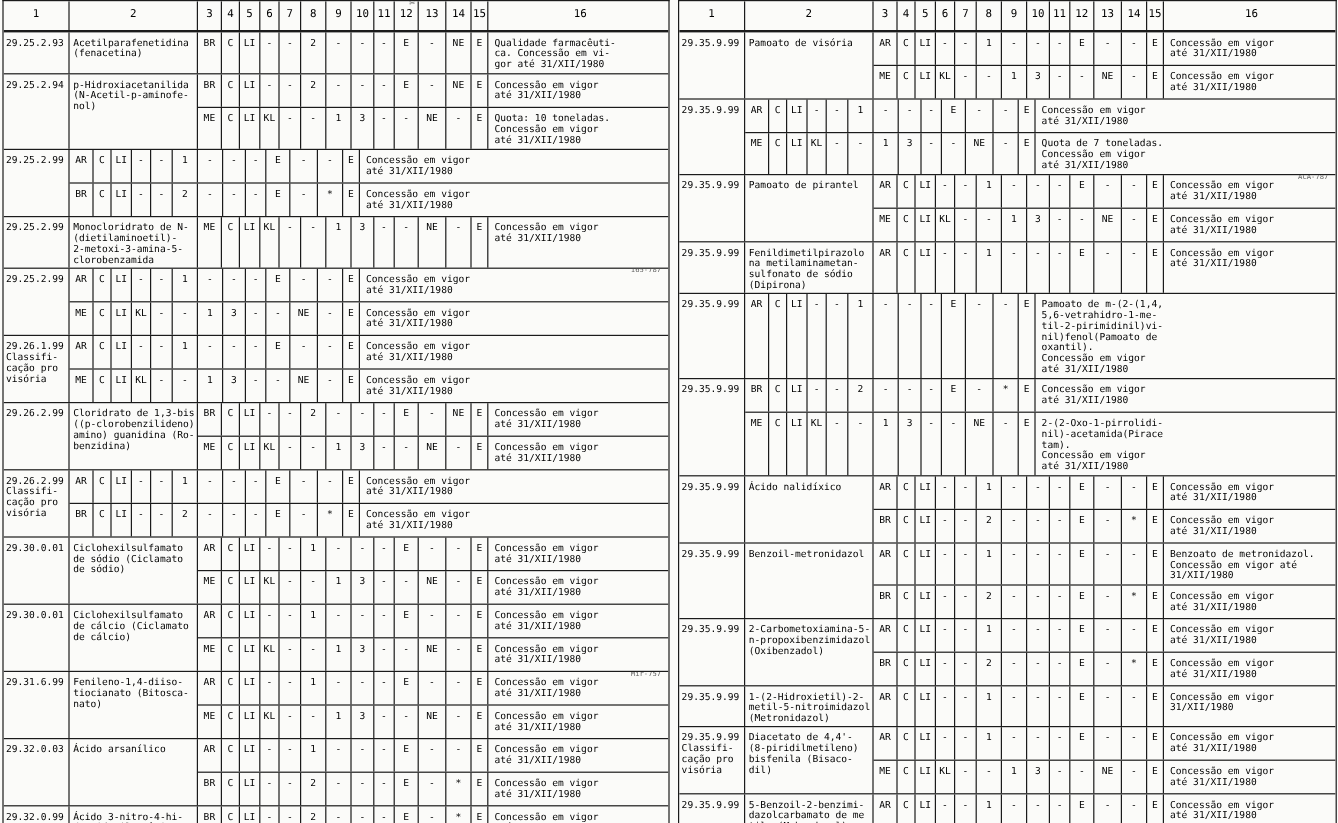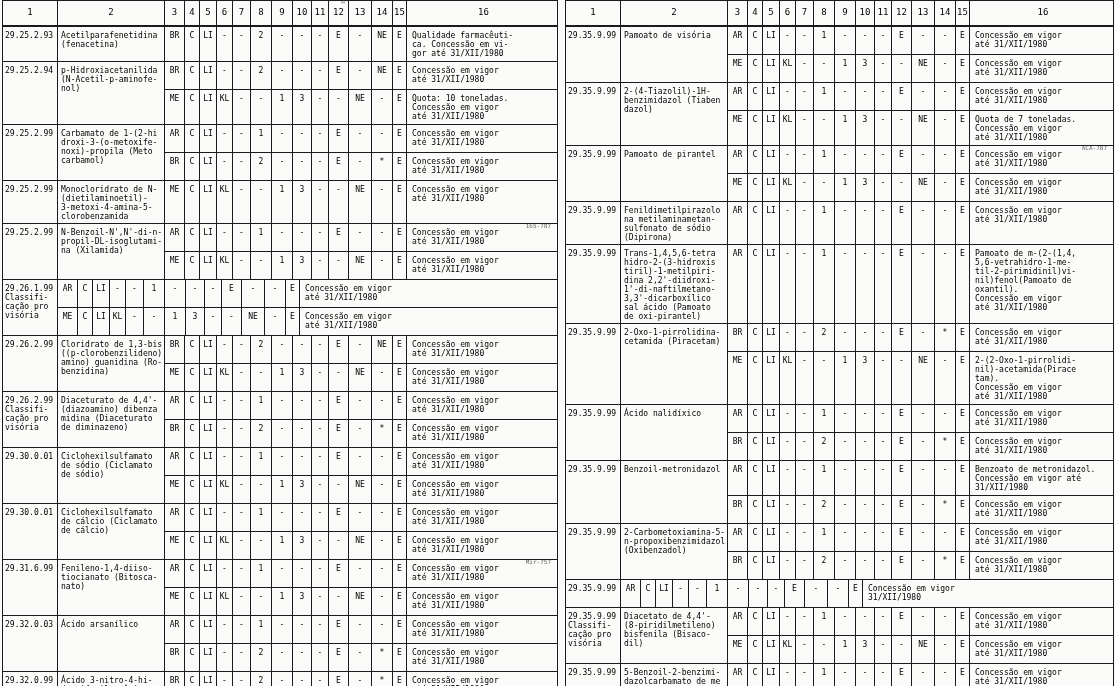--- a/index.html
+++ b/index.html
@@ -180,24 +180,20 @@
             <div class="ncell">-</div>
             <div class="ncell">E</div>
             <div class="c16"><span>Quota: 10 toneladas.
 Concessão em vigor
 até 31/XII/1980</span></div>
           </div>
         </div>
       </div>
       <div class="group">
         <div class="code">29.25.2.99</div>
-        <div class="name">Carbamato de 1-(2-hi
-droxi-3-(o-metoxife-
-noxi)-propila (Meto
-carbamol)</div>
         <div class="subs">
           <div class="sub">
             <div class="ncell">AR</div>
             <div class="ncell">C</div>
             <div class="ncell">LI</div>
             <div class="ncell">-</div>
             <div class="ncell">-</div>
             <div class="ncell">1</div>
             <div class="ncell">-</div>
             <div class="ncell">-</div>
@@ -225,21 +221,21 @@
             <div class="ncell">E</div>
             <div class="c16"><span>Concessão em vigor
 até 31/XII/1980</span></div>
           </div>
         </div>
       </div>
       <div class="group">
         <div class="code">29.25.2.99</div>
         <div class="name">Monocloridrato de N-
 (dietilaminoetil)-
-3-metoxi-4-amina-5-
+2-metoxi-3-amina-5-
 clorobenzamida</div>
         <div class="subs">
           <div class="sub">
             <div class="ncell">ME</div>
             <div class="ncell">C</div>
             <div class="ncell">LI</div>
             <div class="ncell">KL</div>
             <div class="ncell">-</div>
             <div class="ncell">-</div>
             <div class="ncell">1</div>
@@ -249,23 +245,20 @@
             <div class="ncell">NE</div>
             <div class="ncell">-</div>
             <div class="ncell">E</div>
             <div class="c16"><span>Concessão em vigor
 até 31/XII/1980</span></div>
           </div>
         </div>
       </div>
       <div class="group">
         <div class="code">29.25.2.99</div>
-        <div class="name">N-Benzoil-N',N'-di-n-
-propil-DL-isoglutami-
-na (Xilamida)</div>
         <div class="subs">
           <div class="sub">
             <div class="ncell">AR</div>
             <div class="ncell">C</div>
             <div class="ncell">LI</div>
             <div class="ncell">-</div>
             <div class="ncell">-</div>
             <div class="ncell">1</div>
             <div class="ncell">-</div>
             <div class="ncell">-</div>
@@ -379,24 +372,20 @@
             <div class="c16"><span>Concessão em vigor
 até 31/XII/1980</span></div>
           </div>
         </div>
       </div>
       <div class="group">
         <div class="code">29.26.2.99
 Classifi-
 cação pro
 visória</div>
-        <div class="name">Diaceturato de 4,4'-
-(diazoamino) dibenza
-midina (Diaceturato
-de diminazeno)</div>
         <div class="subs">
           <div class="sub">
             <div class="ncell">AR</div>
             <div class="ncell">C</div>
             <div class="ncell">LI</div>
             <div class="ncell">-</div>
             <div class="ncell">-</div>
             <div class="ncell">1</div>
             <div class="ncell">-</div>
             <div class="ncell">-</div>
@@ -676,23 +665,20 @@
             <div class="ncell">NE</div>
             <div class="ncell">-</div>
             <div class="ncell">E</div>
             <div class="c16"><span>Concessão em vigor
 até 31/XII/1980</span></div>
           </div>
         </div>
       </div>
       <div class="group">
         <div class="code">29.35.9.99</div>
-        <div class="name">2-(4-Tiazolil)-1H-
-benzimidazol (Tiaben
-dazol)</div>
         <div class="subs">
           <div class="sub">
             <div class="ncell">AR</div>
             <div class="ncell">C</div>
             <div class="ncell">LI</div>
             <div class="ncell">-</div>
             <div class="ncell">-</div>
             <div class="ncell">1</div>
             <div class="ncell">-</div>
             <div class="ncell">-</div>
@@ -785,28 +771,20 @@
             <div class="ncell">-</div>
             <div class="ncell">-</div>
             <div class="ncell">E</div>
             <div class="c16"><span>Concessão em vigor
 até 31/XII/1980</span></div>
           </div>
         </div>
       </div>
       <div class="group">
         <div class="code">29.35.9.99</div>
-        <div class="name">Trans-1,4,5,6-tetra
-hidro-2-(3-hidroxis
-tiril)-1-metilpiri-
-dina 2,2'-diidroxi-
-1'-di-naftilmetano-
-3,3'-dicarboxílico
-sal ácido (Pamoato
-de oxi-pirantel)</div>
         <div class="subs">
           <div class="sub">
             <div class="ncell">AR</div>
             <div class="ncell">C</div>
             <div class="ncell">LI</div>
             <div class="ncell">-</div>
             <div class="ncell">-</div>
             <div class="ncell">1</div>
             <div class="ncell">-</div>
             <div class="ncell">-</div>
@@ -820,22 +798,20 @@
 til-2-pirimidinil)vi-
 nil)fenol(Pamoato de
 oxantil).
 Concessão em vigor
 até 31/XII/1980</span></div>
           </div>
         </div>
       </div>
       <div class="group">
         <div class="code">29.35.9.99</div>
-        <div class="name">2-Oxo-1-pirrolidina-
-cetamida (Piracetam)</div>
         <div class="subs">
           <div class="sub">
             <div class="ncell">BR</div>
             <div class="ncell">C</div>
             <div class="ncell">LI</div>
             <div class="ncell">-</div>
             <div class="ncell">-</div>
             <div class="ncell">2</div>
             <div class="ncell">-</div>
             <div class="ncell">-</div>
@@ -987,20 +963,23 @@
             <div class="ncell">-</div>
             <div class="ncell">*</div>
             <div class="ncell">E</div>
             <div class="c16"><span>Concessão em vigor
 até 31/XII/1980</span></div>
           </div>
         </div>
       </div>
       <div class="group">
         <div class="code">29.35.9.99</div>
+        <div class="name">1-(2-Hidroxietil)-2-
+metil-5-nitroimidazol
+(Metronidazol)</div>
         <div class="subs">
           <div class="sub">
             <div class="ncell">AR</div>
             <div class="ncell">C</div>
             <div class="ncell">LI</div>
             <div class="ncell">-</div>
             <div class="ncell">-</div>
             <div class="ncell">1</div>
             <div class="ncell">-</div>
             <div class="ncell">-</div>

